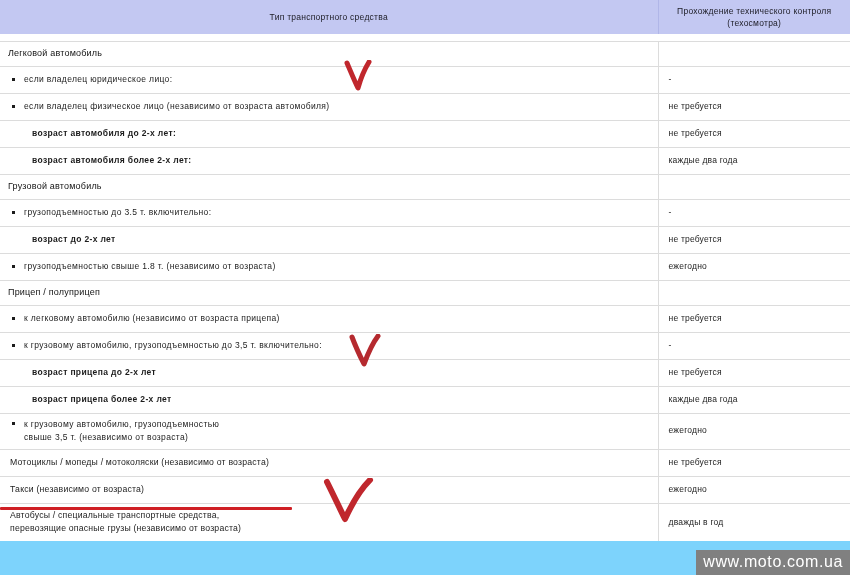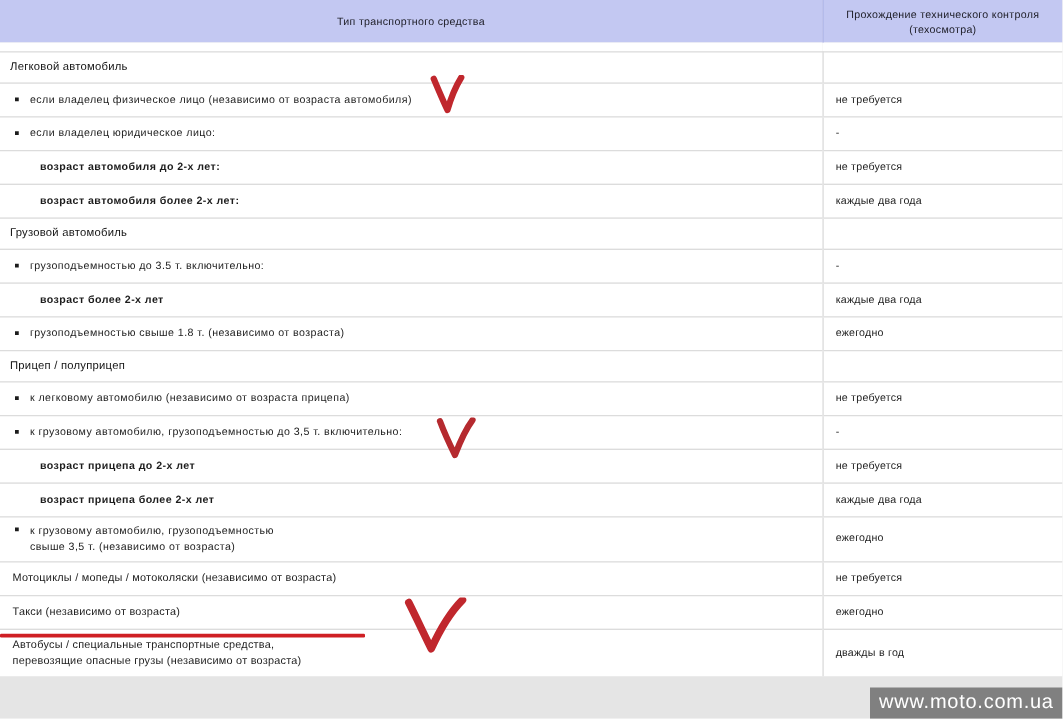--- a/index.html
+++ b/index.html
@@ -8,21 +8,21 @@
     height: 575px;
     background: #ffffff;
     font-family: "Liberation Sans", "DejaVu Sans", sans-serif;
     overflow: hidden;
   }
 
   #page {
     position: relative;
     width: 850px;
     height: 575px;
-    background: #e5e5e5;
+    background: #7dd3fc;
   }
 
   
   table.vehicle-table {
     width: 850px;
     border-collapse: collapse;
     table-layout: fixed;
   }
 
   col.col-type  { width: 658px; }
@@ -176,59 +176,59 @@
           <td></td>
         </tr>
         <tr class="row-group">
           <td class="c-type">
             <div class="group-label">Легковой автомобиль</div>
           </td>
           <td class="c-insp"></td>
         </tr>
         <tr class="row-bullet">
           <td class="c-type">
+            <div class="bullet-item"><span class="bullet-dot"></span><span>если владелец юридическое лицо:</span></div>
+          </td>
+          <td class="c-insp">-</td>
+        </tr>
+        <tr class="row-bullet">
+          <td class="c-type">
             <div class="bullet-item"><span class="bullet-dot"></span><span>если владелец физическое лицо (независимо от возраста автомобиля)</span></div>
           </td>
           <td class="c-insp">не требуется</td>
         </tr>
-        <tr class="row-bullet">
-          <td class="c-type">
-            <div class="bullet-item"><span class="bullet-dot"></span><span>если владелец юридическое лицо:</span></div>
+        <tr class="row-sub">
+          <td class="c-type">
+            <div class="sub-item">возраст автомобиля до 2-х лет:</div>
+          </td>
+          <td class="c-insp">не требуется</td>
+        </tr>
+        <tr class="row-sub">
+          <td class="c-type">
+            <div class="sub-item">возраст автомобиля более 2-х лет:</div>
+          </td>
+          <td class="c-insp">каждые два года</td>
+        </tr>
+        <tr class="row-group">
+          <td class="c-type">
+            <div class="group-label">Грузовой автомобиль</div>
+          </td>
+          <td class="c-insp"></td>
+        </tr>
+        <tr class="row-bullet">
+          <td class="c-type">
+            <div class="bullet-item"><span class="bullet-dot"></span><span>грузоподъемностью до 3.5 т. включительно:</span></div>
           </td>
           <td class="c-insp">-</td>
         </tr>
         <tr class="row-sub">
           <td class="c-type">
-            <div class="sub-item">возраст автомобиля до 2-х лет:</div>
-          </td>
-          <td class="c-insp">не требуется</td>
-        </tr>
-        <tr class="row-sub">
-          <td class="c-type">
-            <div class="sub-item">возраст автомобиля более 2-х лет:</div>
-          </td>
-          <td class="c-insp">каждые два года</td>
-        </tr>
-        <tr class="row-group">
-          <td class="c-type">
-            <div class="group-label">Грузовой автомобиль</div>
-          </td>
-          <td class="c-insp"></td>
-        </tr>
-        <tr class="row-bullet">
-          <td class="c-type">
-            <div class="bullet-item"><span class="bullet-dot"></span><span>грузоподъемностью до 3.5 т. включительно:</span></div>
-          </td>
-          <td class="c-insp">-</td>
-        </tr>
-        <tr class="row-sub">
-          <td class="c-type">
-            <div class="sub-item">возраст более 2-х лет</div>
-          </td>
-          <td class="c-insp">каждые два года</td>
+            <div class="sub-item">возраст до 2-х лет</div>
+          </td>
+          <td class="c-insp">не требуется</td>
         </tr>
         <tr class="row-bullet">
           <td class="c-type">
             <div class="bullet-item"><span class="bullet-dot"></span><span>грузоподъемностью свыше 1.8 т. (независимо от возраста)</span></div>
           </td>
           <td class="c-insp">ежегодно</td>
         </tr>
         <tr class="row-group">
           <td class="c-type">
             <div class="group-label">Прицеп / полуприцеп</div>

